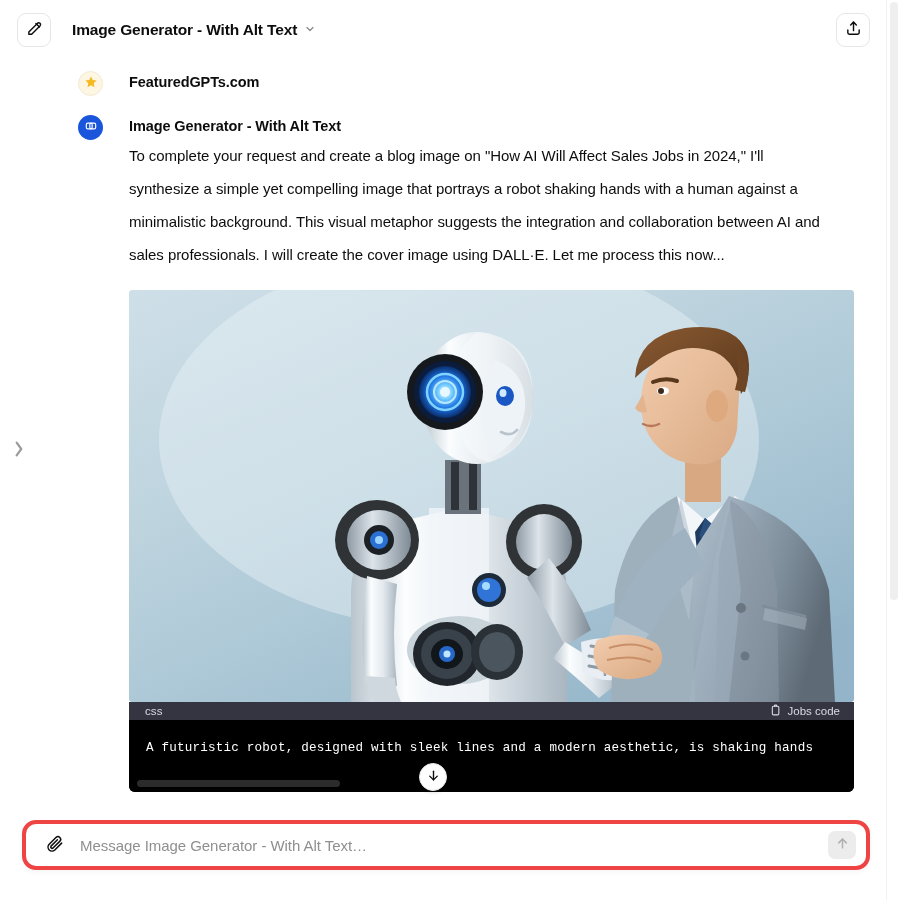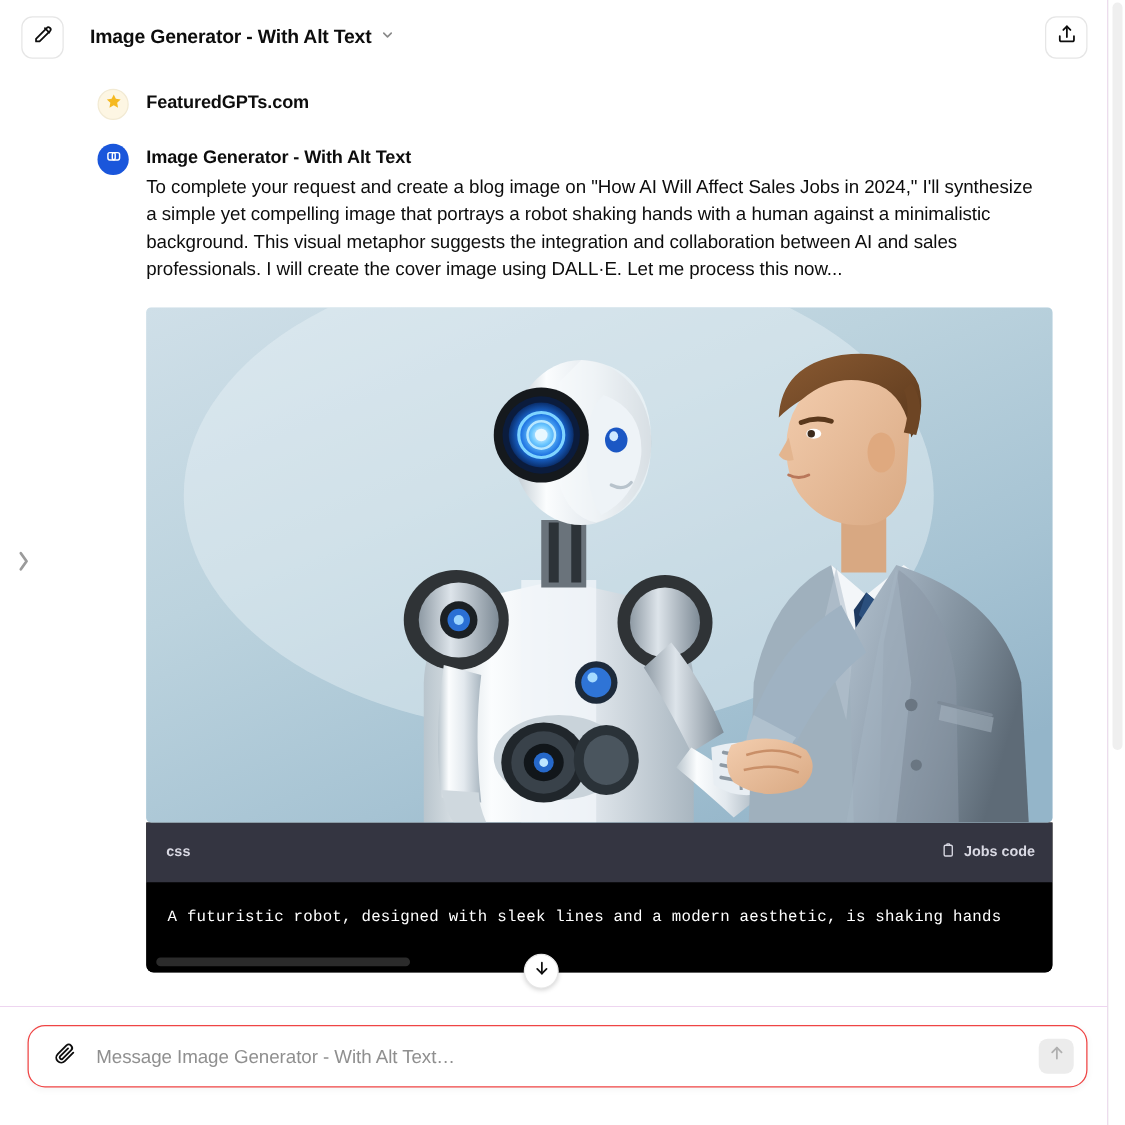--- a/index.html
+++ b/index.html
@@ -89,21 +89,21 @@
   }
 
   .thread {
     width: 760px;
     margin-left: 78px;
     padding-top: 10px;
   }
 
   .msg {
     display: flex;
-    gap: 0;
+    gap: 12px;
     position: relative;
   }
   .msg + .msg { margin-top: 18px; }
 
   .avatar {
     width: 25px;
     height: 25px;
     border-radius: 50%;
     flex: 0 0 auto;
     display: flex;
@@ -128,21 +128,21 @@
   .msg-author {
     font-size: 14.5px;
     font-weight: 700;
     color: #0d0d0d;
     letter-spacing: -0.1px;
     line-height: 25px;
   }
 
   .msg-text {
     font-size: 15px;
-    line-height: 22px;
+    line-height: 33px;
     color: #0d0d0d;
     letter-spacing: -0.05px;
   }
   .msg-text.single { line-height: 26px; padding-top: 1px; }
 
   
   .gen-image {
     width: 725px;
     height: 412px;
     margin-top: 19px;
@@ -155,28 +155,27 @@
 
   
   .code-block {
     margin-top: 0;
     width: 725px;
     border-radius: 0 0 6px 6px;
     overflow: hidden;
     background: #000000;
   }
   .code-header {
-    height: 48px;
+    height: 18px;
     background: #343541;
     display: flex;
     align-items: center;
     padding: 0 14px 0 16px;
     font-size: 11.5px;
     color: #d9d9e3;
-    font-weight: bold;
   }
   .code-lang { flex: 0 0 auto; letter-spacing: 0.1px; }
   .code-header-spacer { flex: 1 1 auto; }
   .copy-code {
     display: flex;
     align-items: center;
     gap: 7px;
     color: #d9d9e3;
     font-size: 11.5px;
     cursor: pointer;
@@ -241,21 +240,21 @@
     height: 95px;
     background: #ffffff;
     z-index: 25;
   }
   .composer {
     position: absolute;
     left: 22px;
     top: 15px;
     width: 848px;
     height: 50px;
-    border: 1px solid #ef4444;
+    border: 4px solid #ef4444;
     border-radius: 14px;
     background: #ffffff;
     box-shadow: 0 2px 6px rgba(0,0,0,0.045);
     display: flex;
     align-items: center;
     padding: 0 10px 0 14px;
   }
   .attach-btn {
     width: 28px;
     height: 28px;

